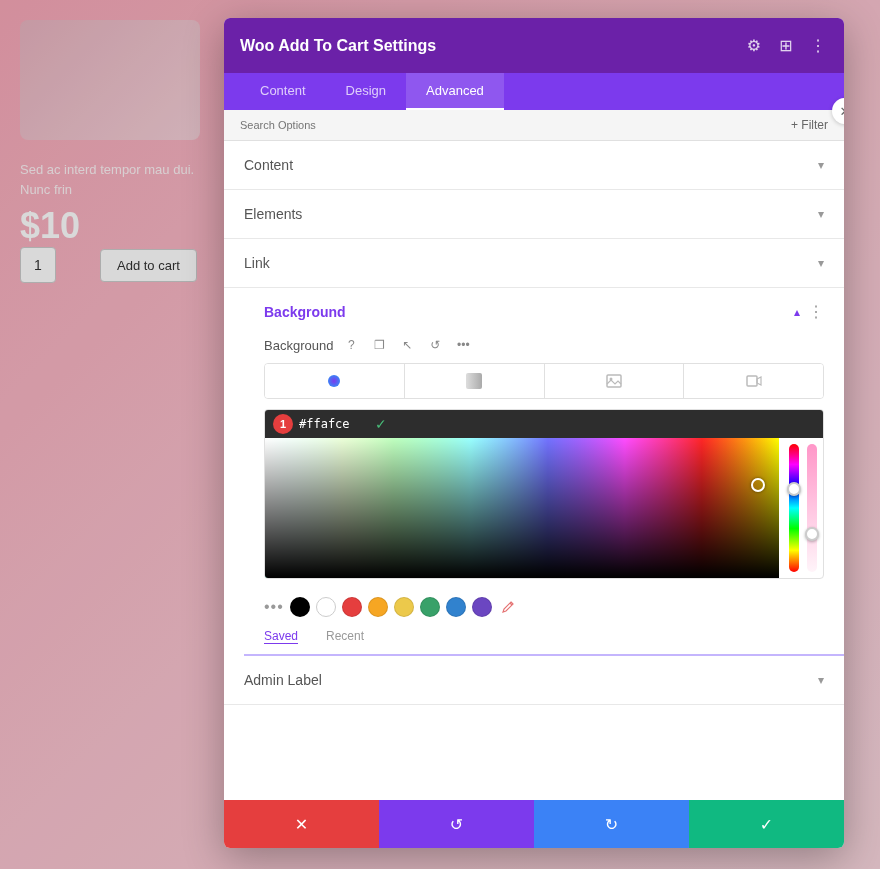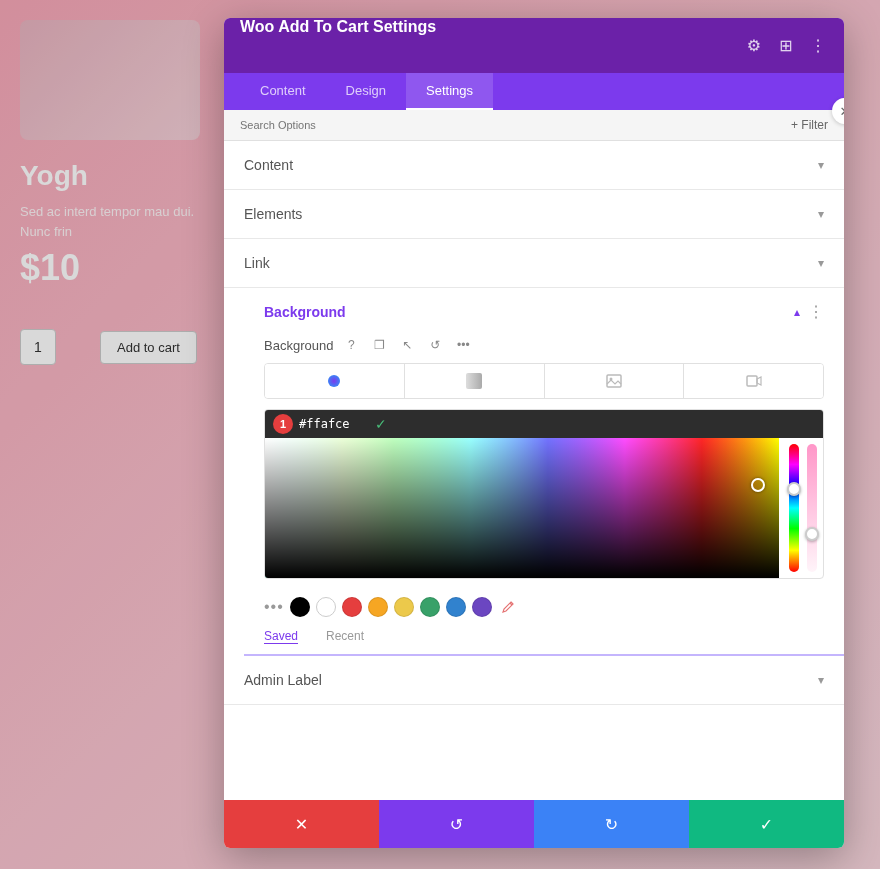--- a/index.html
+++ b/index.html
@@ -44,21 +44,20 @@
     .product-desc {
       font-size: 13px;
       color: rgba(255,255,255,0.85);
       line-height: 1.5;
       margin-bottom: 6px;
     }
     .product-price {
       font-size: 36px;
       font-weight: 700;
       color: #fff;
-      margin-bottom: 40px;
     }
     .cart-row {
       display: flex;
       align-items: center;
       gap: 10px;
     }
     .qty-box {
       width: 36px;
       height: 36px;
       border: 1px solid #ccc;
@@ -102,20 +101,21 @@
       flex-direction: column;
       overflow: hidden;
     }
 
     
     .modal-header {
       background: #6b21a8;
       padding: 0 16px;
       height: 55px;
       display: flex;
+      align-items: center;
       justify-content: space-between;
       flex-shrink: 0;
     }
     .modal-title {
       color: #fff;
       font-size: 16px;
       font-weight: 600;
     }
     .modal-header-icons {
       display: flex;
@@ -424,21 +424,20 @@
       box-shadow: 0 1px 4px rgba(0,0,0,0.2);
     }
   </style>
 </head>
 <body>
 
 <div class="page-bg"></div>
 
 <div class="product-area">
   <div class="product-image-placeholder"></div>
-  <div class="product-title">Yogh</div>
   <div class="product-desc">Sed ac interd
 tempor mau
 dui. Nunc frin</div>
   <div class="product-price">$10</div>
   <div class="cart-row">
     <div class="qty-box">1</div>
     <button class="add-to-cart-btn">Add to cart</button>
   </div>
 </div>
 
@@ -451,21 +450,21 @@
     <div class="modal-header-icons">
       <div class="header-icon">⚙</div>
       <div class="header-icon">⊞</div>
       <div class="header-icon">⋮</div>
     </div>
   </div>
 
   <div class="modal-tabs">
     <div class="tab">Content</div>
     <div class="tab">Design</div>
-    <div class="tab active">Settings</div>
+    <div class="tab active">Advanced</div>
   </div>
 
   <div class="search-bar">
     <input class="search-input" type="text" placeholder="Search Options" style="">
     <div class="filter-btn">
       <span>+ Filter</span>
     </div>
   </div>
 
   <div class="modal-body">

